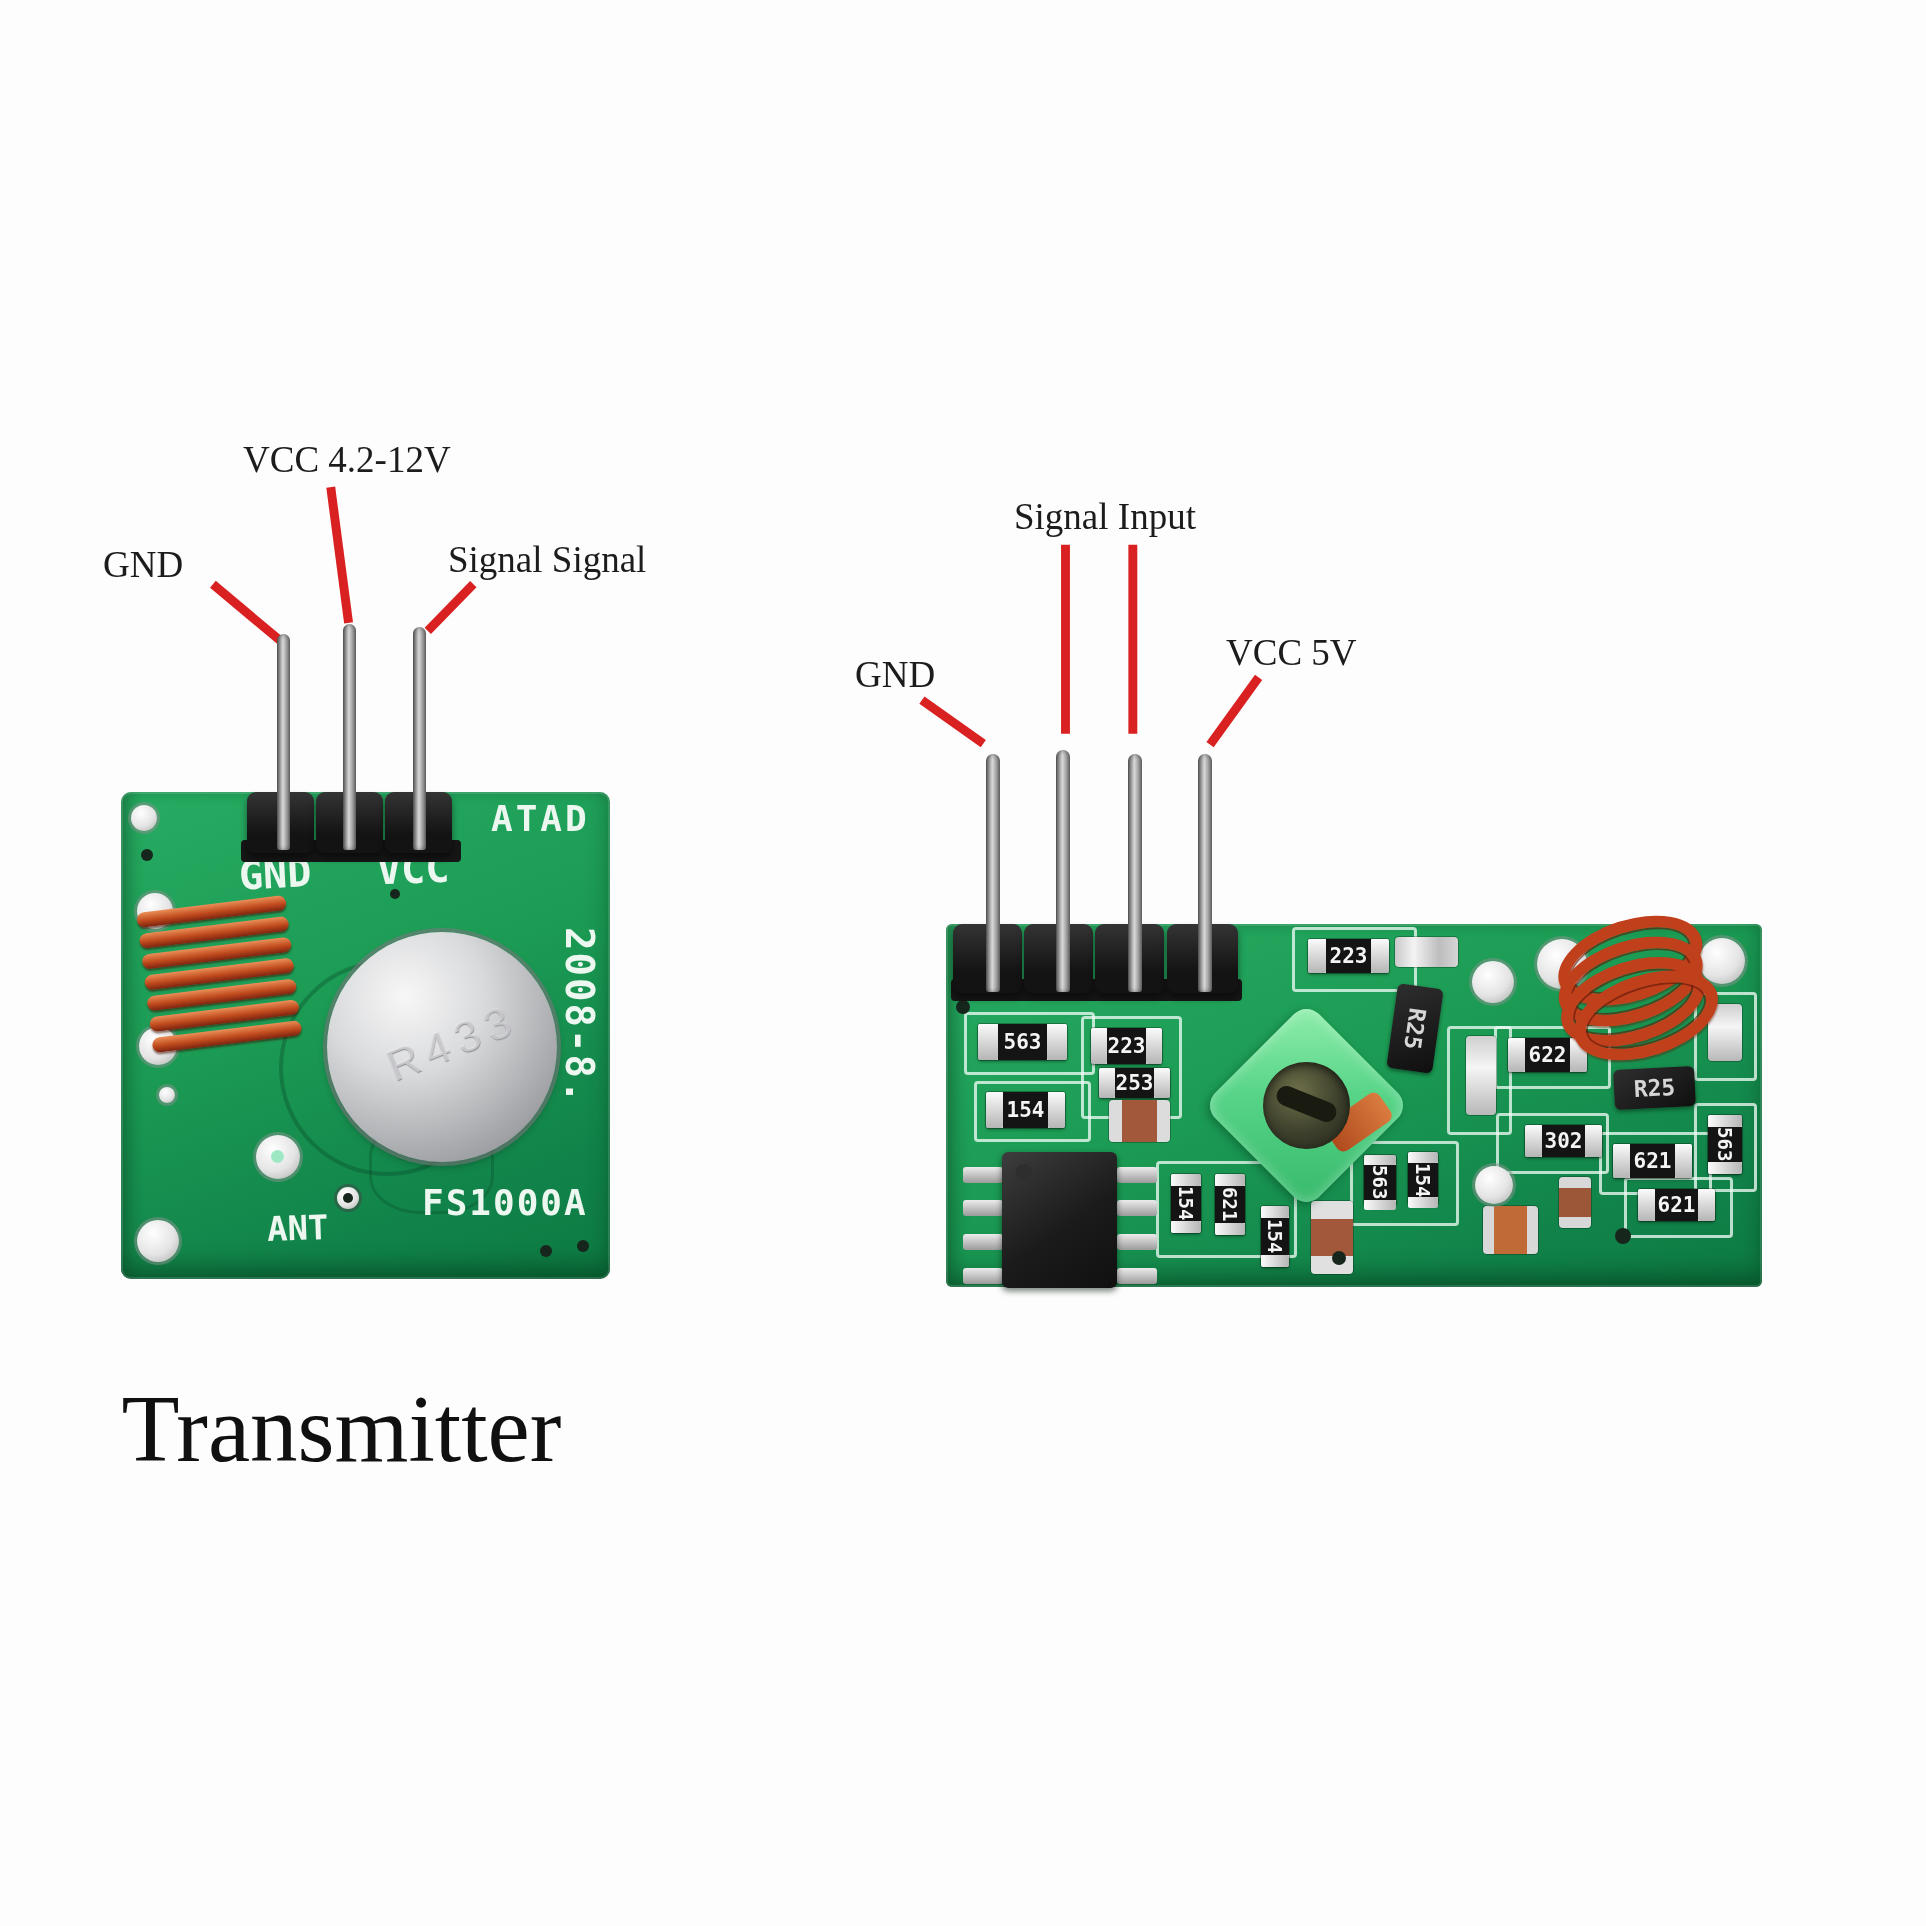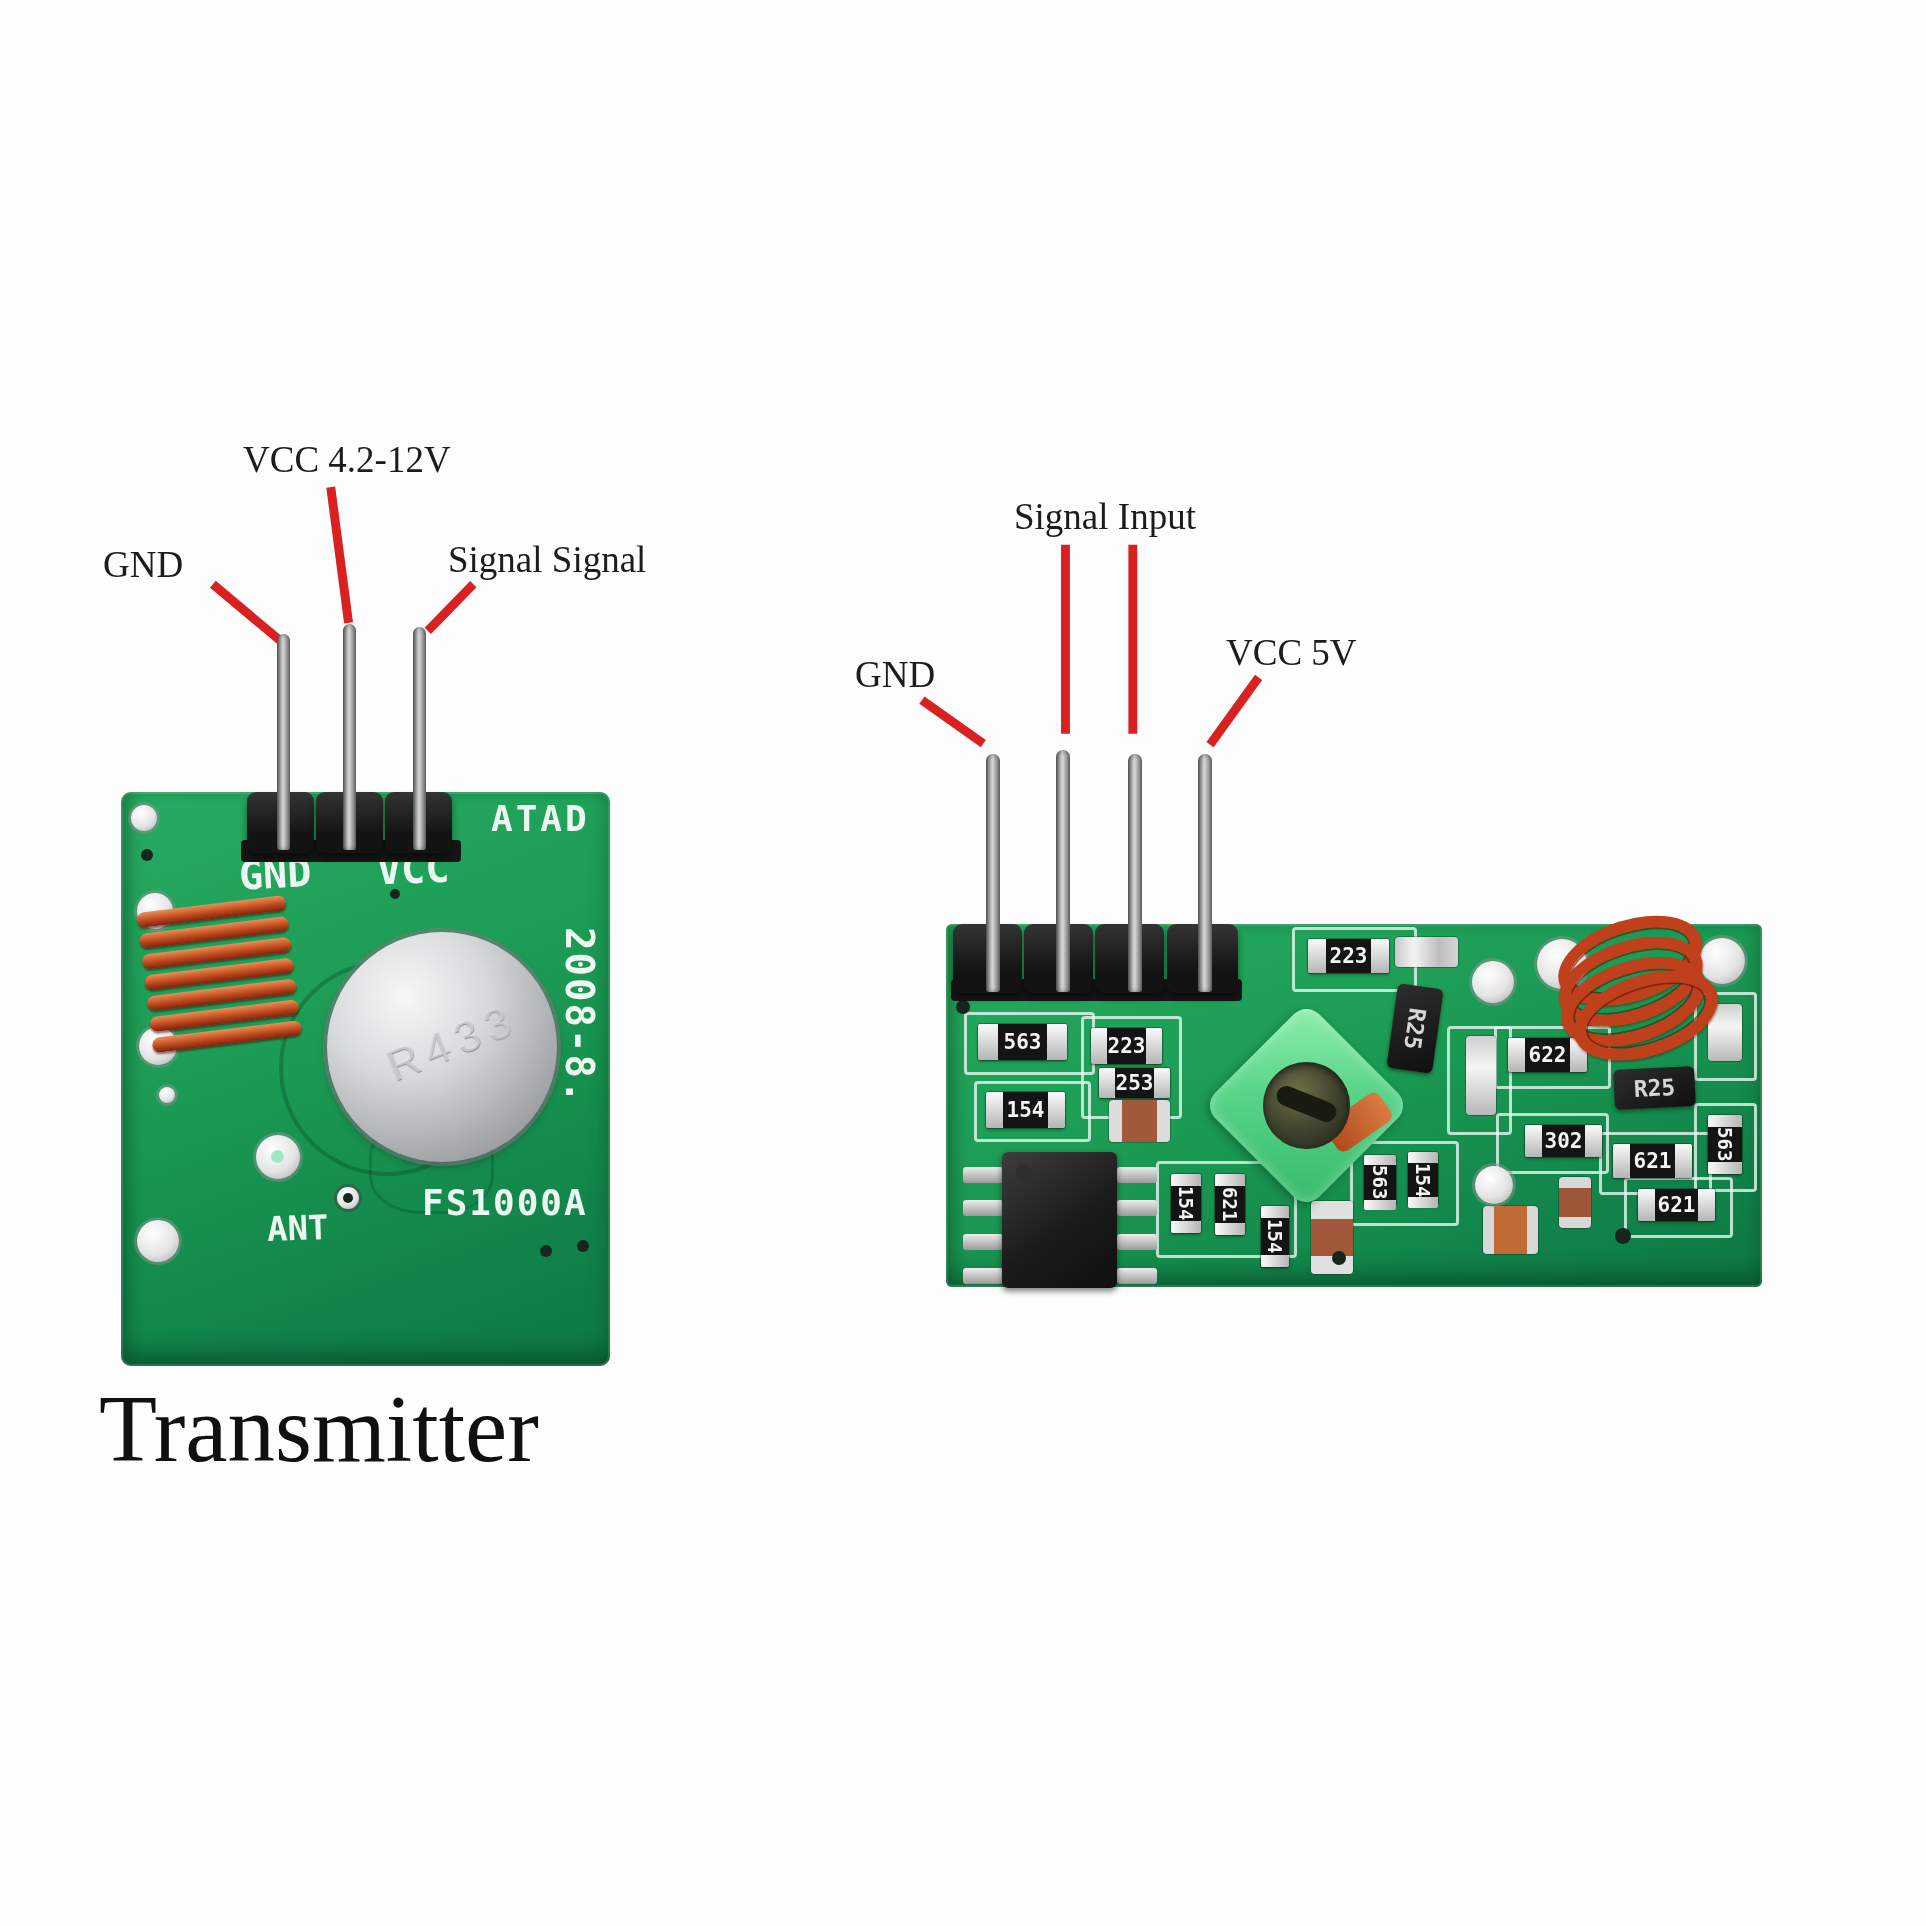--- a/index.html
+++ b/index.html
@@ -1,19 +1,19 @@
 <!DOCTYPE html>
 <html><head>
 <meta charset="utf-8">
 <style>
   html,body{margin:0;padding:0;background:#ffffff;}
   #canvas{position:relative;width:1927px;height:1927px;background:#fdfdfd;overflow:hidden;
           font-family:"Liberation Serif",serif;}
   .lbl{position:absolute;font:37px "Liberation Serif",serif;color:#1c1c1c;white-space:nowrap;z-index:7;}
-  .title{position:absolute;font:95px "Liberation Serif",serif;color:#101010;white-space:nowrap;z-index:7;}
+  .title{position:absolute;font:95px "Liberation Serif",serif;color:#101010;text-align:center;white-space:nowrap;z-index:7;}
   svg.leads{position:absolute;left:0;top:0;z-index:5;}
   .pin{position:absolute;width:13px;background:linear-gradient(90deg,#636363 0%,#d8d8d8 45%,#767676 100%);
        border-radius:7px 7px 3px 3px;box-shadow:inset 0 0 5px rgba(0,0,0,.45);z-index:6;}
   .board{position:absolute;border-radius:10px;z-index:1;
          background:linear-gradient(160deg,#27ab62 0%,#1b9a53 45%,#11834a 80%,#0d7a42 100%);
          box-shadow:inset 0 0 0 2px rgba(255,255,255,.14), inset 0 -14px 22px rgba(0,40,18,.40), inset 8px 0 14px rgba(0,40,18,.18);}
   .hdr{position:absolute;background:linear-gradient(180deg,#343434 0%,#131313 70%);border-radius:9px;
        box-shadow:0 5px 7px rgba(0,0,0,.45);z-index:5;}
   .hdrbar{position:absolute;background:#161616;border-radius:4px;z-index:4;}
   .silk{position:absolute;color:#ecf7f0;font-family:"DejaVu Sans Mono",monospace;font-weight:bold;z-index:2;white-space:nowrap;}
@@ -61,21 +61,21 @@
   <span class="lbl" style="left:103px;top:543px;">GND</span>
   <span class="lbl" style="left:448px;top:538px;">Signal Signal</span>
   <span class="lbl" style="left:1014px;top:495px;">Signal Input</span>
   <span class="lbl" style="left:855px;top:653px;">GND</span>
   <span class="lbl" style="left:1226px;top:631px;">VCC 5V</span>
 
   <div class="pin" style="left:277px;top:634px;height:216px;"></div>
   <div class="pin" style="left:343px;top:624px;height:226px;"></div>
   <div class="pin" style="left:413px;top:627px;height:223px;"></div>
 
-  <div class="board" style="left:121px;top:792px;width:489px;height:574px;">
+  <div class="board" style="left:121px;top:792px;width:489px;height:487px;">
 
     <div class="hdrbar" style="left:120px;top:48px;width:220px;height:22px;"></div>
     <div class="hdr" style="left:126px;top:0px;width:67px;height:61px;"></div>
     <div class="hdr" style="left:195px;top:0px;width:67px;height:61px;"></div>
     <div class="hdr" style="left:264px;top:0px;width:67px;height:61px;"></div>
 
     <span class="silk" style="left:370px;top:6px;font-size:36px;letter-spacing:3px;">ATAD</span>
     <span class="silk" style="left:118px;top:59px;font-size:40px;transform:rotate(-3deg);">GND</span>
     <span class="silk" style="left:256px;top:54px;font-size:40px;transform:rotate(-2deg);">VCC</span>
     <span class="silk" style="left:436px;top:135px;font-size:39px;writing-mode:vertical-rl;letter-spacing:2px;">2008-8.</span>

